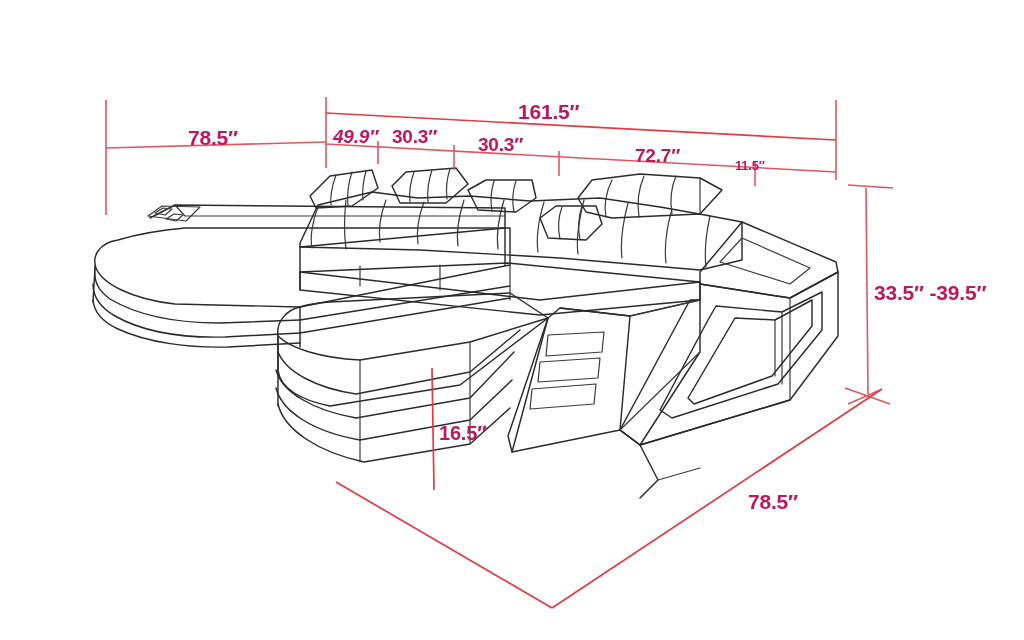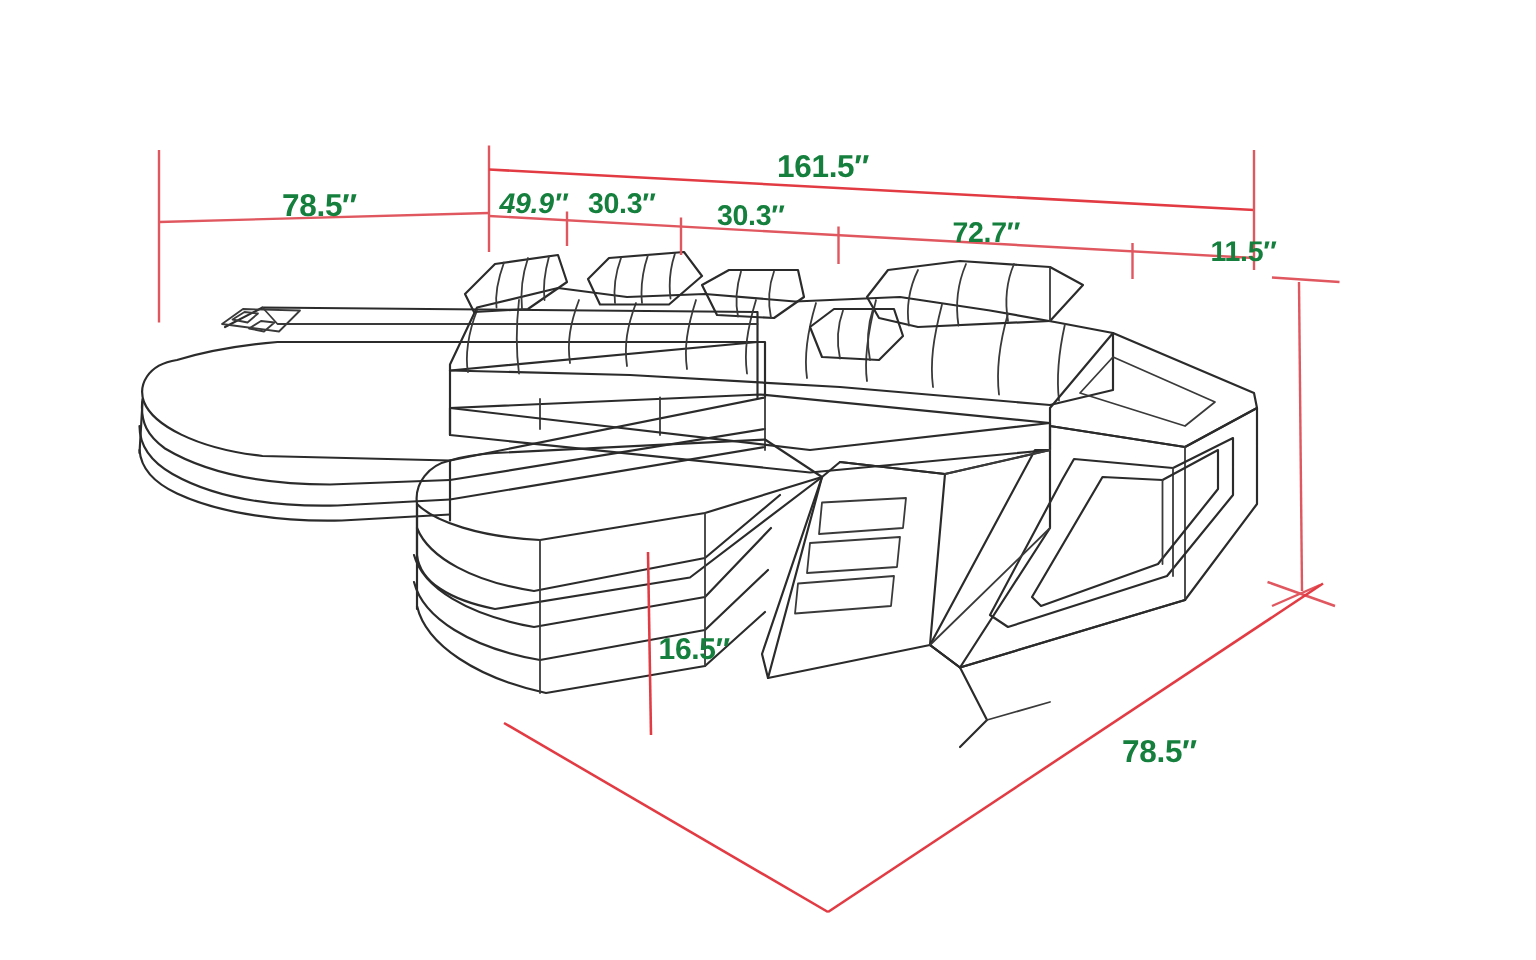--- a/index.html
+++ b/index.html
@@ -17,21 +17,21 @@
   }
   #stage svg.layer {
     position: absolute;
     left: 0;
     top: 0;
     width: 1024px;
     height: 640px;
   }
   .dim-label {
     position: absolute;
-    color: #15803d;
+    color: #be185d;
     font-family: "Liberation Sans", sans-serif;
     font-weight: 700;
     white-space: nowrap;
     letter-spacing: -0.2px;
   }
   .sofa-line {
     fill: none;
     stroke: #2b2b2b;
     stroke-width: 1.45;
     stroke-linecap: round;
@@ -239,20 +239,21 @@
   <div class="dim-label" style="left:518px; top:100px; font-size:21px;">161.5″</div>
 
   <div class="dim-label" style="left:333px; top:126px; font-size:19px;font-style:italic;">49.9″</div>
 
   <div class="dim-label" style="left:392px; top:126px; font-size:19px;">30.3″</div>
 
   <div class="dim-label" style="left:478px; top:134px; font-size:19px;">30.3″</div>
 
   <div class="dim-label" style="left:635px; top:145px; font-size:19px;">72.7″</div>
 
-  <div class="dim-label" style="left:807px; top:158px; font-size:19px;">11.5″</div>
-
+  <div class="dim-label" style="left:735px; top:158px; font-size:13px;">11.5″</div>
+
+  <div class="dim-label" style="left:874px; top:281px; font-size:21px;">33.5″  -39.5″</div>
 
   <div class="dim-label" style="left:439px; top:422px; font-size:20px;text-align:center;">16.5″</div>
 
   <div class="dim-label" style="left:748px; top:490px; font-size:21px;">78.5″</div>
 
 </div>
 
 </body></html>

